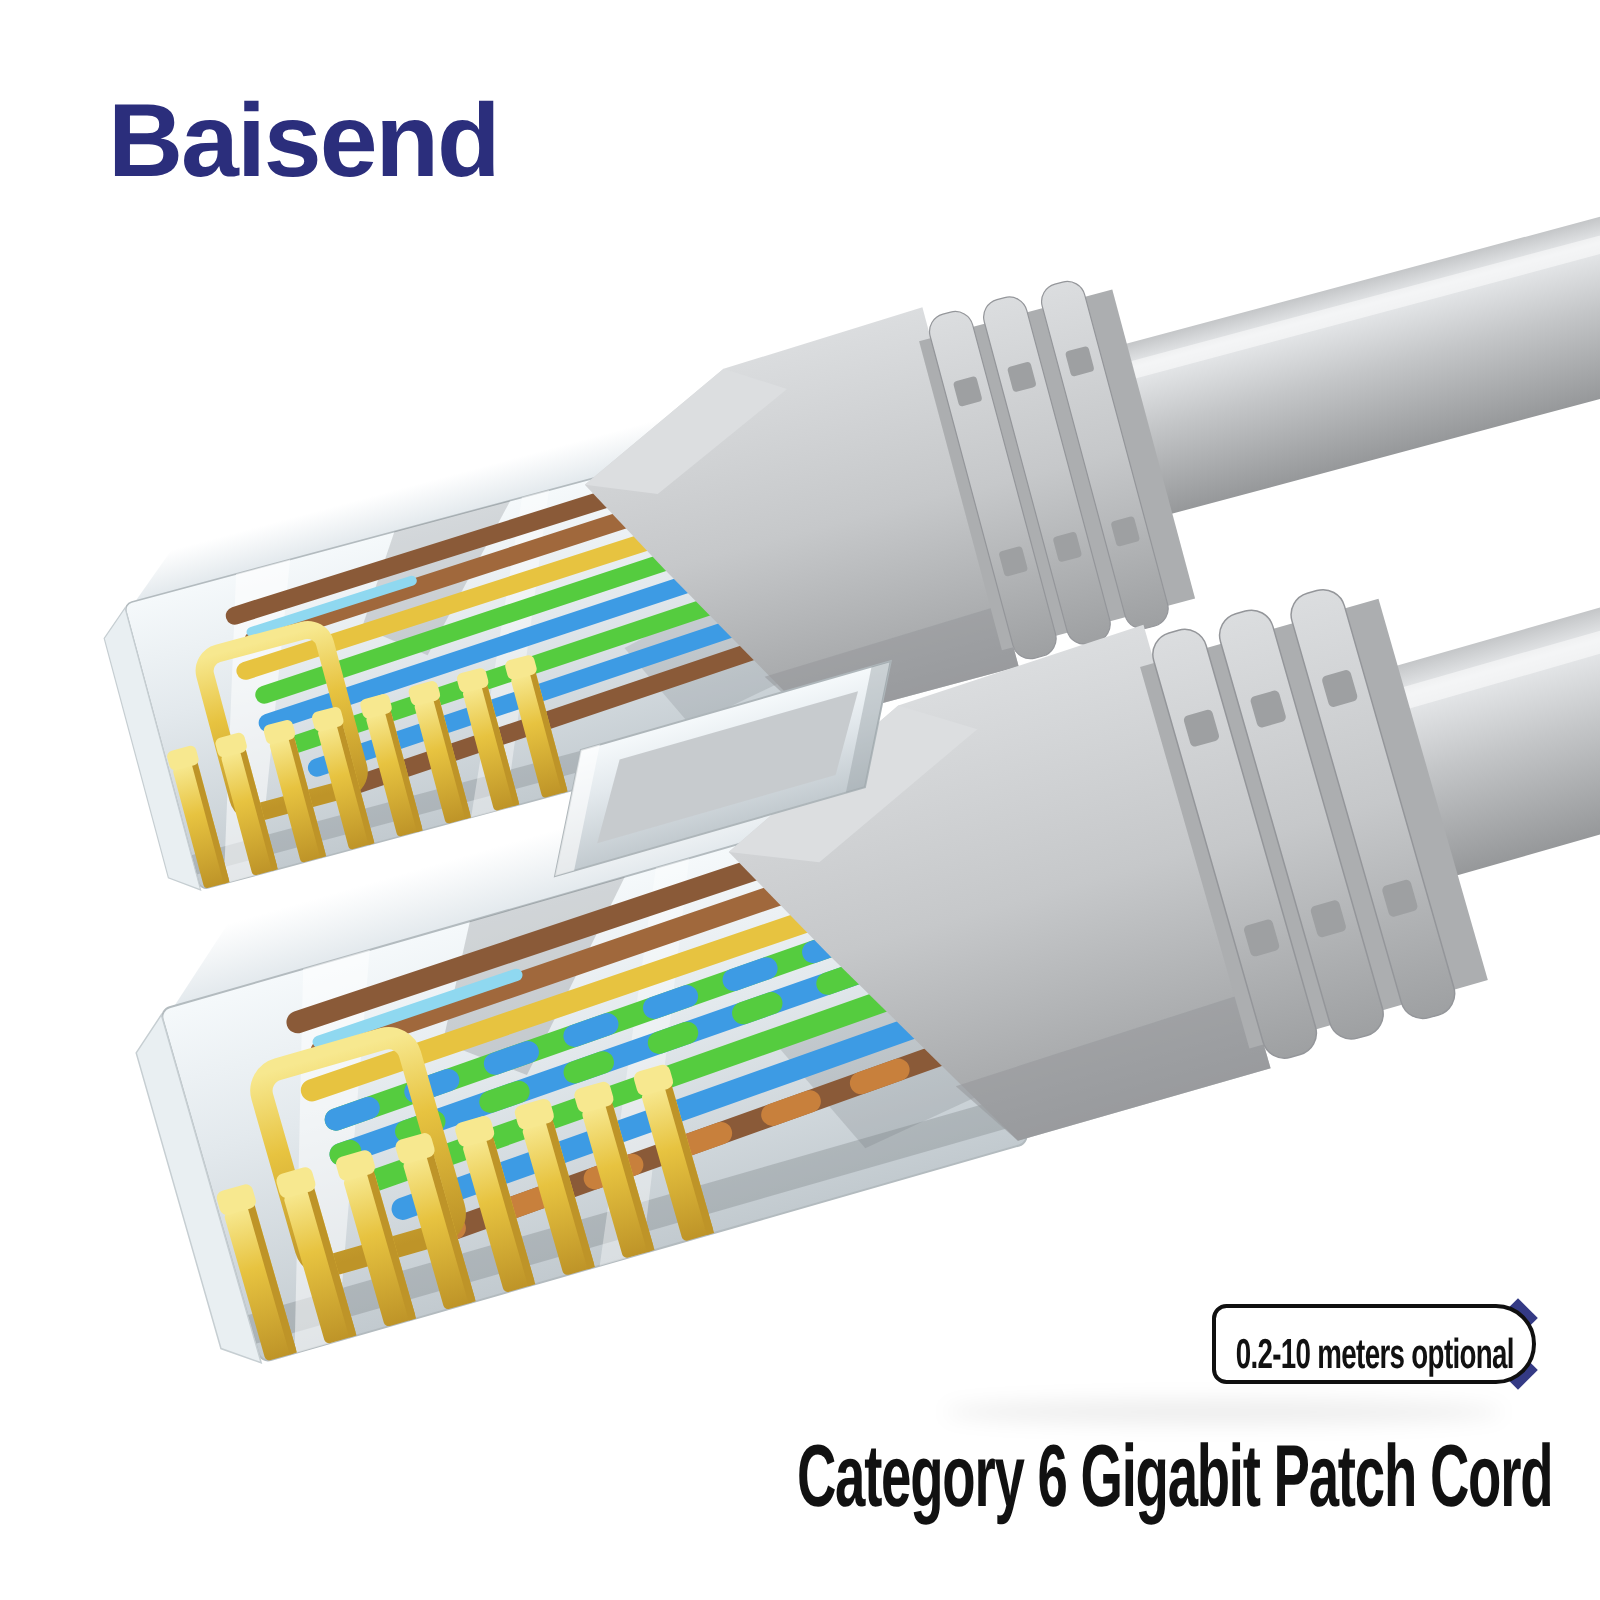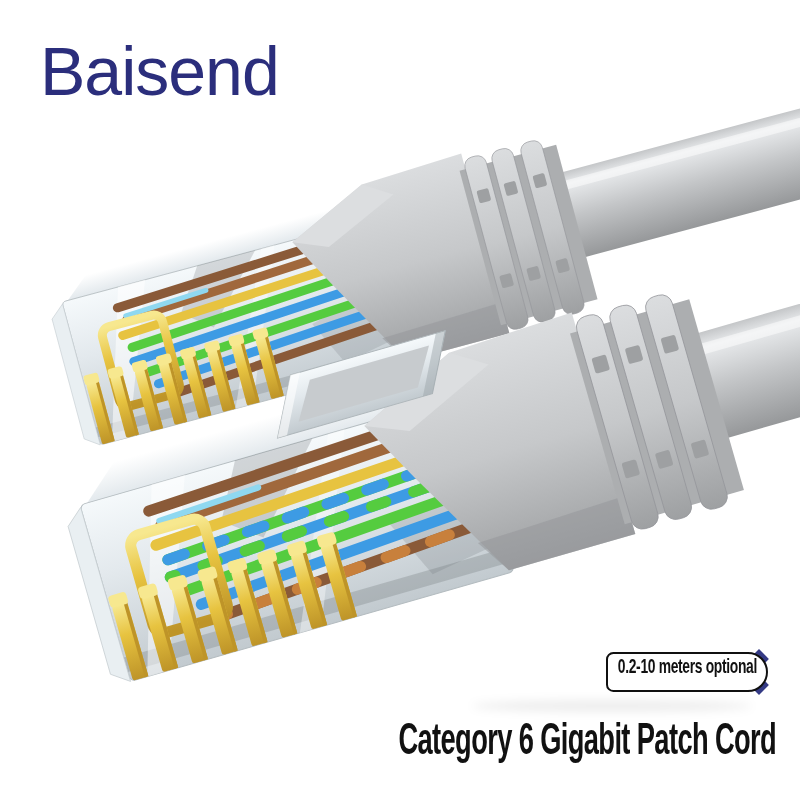--- a/index.html
+++ b/index.html
@@ -1,33 +1,33 @@
 <!DOCTYPE html>
 <html style="--brand-navy: #2B2E7C; --badge-navy: #343A85; --title-black: #111111; --cable-light: #E9EBED; --cable-mid: #C4C6C8; --cable-dark: #96989A; --boot-light: #DBDDDF; --boot-mid: #C6C8CA; --boot-dark: #9EA0A2; --crystal-light: #F5F9FB; --crystal-mid: #E3E9ED; --crystal-dark: #C2CACF; --gold: #E7C340; --gold-light: #F7E88F; --gold-dark: #BE9428; --wire-green: #55CC3F; --wire-blue: #3D9BE4; --wire-brown: #8A5A38; --wire-brown2: #A0683C; --wire-orange: #C8803C; --wire-lightblue: #8FD8F0;"><head>
 <meta charset="utf-8">
 <style>
   html,body{margin:0;padding:0;width:800px;height:800px;background:#fff;}
   .stage{position:relative;width:800px;height:800px;background:#fff;overflow:hidden;
          font-family:"Liberation Sans",sans-serif;}
   svg{position:absolute;left:0;top:0;}
 
   
-  .brand{position:absolute;left:40px;top:40px;font-size:68px;line-height:62px;font-weight:400;
+  .brand{position:absolute;left:54px;top:40px;font-size:52px;line-height:62px;font-weight:700;
          color:var(--brand-navy);letter-spacing:-1px;white-space:nowrap;}
   .title{position:absolute;right:24px;top:714px;font-size:44px;line-height:50px;font-weight:700;
          color:var(--title-black);white-space:nowrap;transform:scaleX(0.62);
          transform-origin:100% 50%;letter-spacing:-1px;}
 
   
   .pill{position:absolute;left:458px;top:652px;width:310px;height:40px;}
   .pill-shadow{position:absolute;left:472px;top:700px;width:280px;height:12px;
          background:rgba(0,0,0,0.07);border-radius:50%;filter:blur(5px);}
   .pill-white{position:absolute;left:148px;top:0;width:162px;height:40px;box-sizing:border-box;
          background:#fff;border:2.5px solid #101010;border-radius:8px 22px 22px 8px;z-index:1;
-         display:flex;align-items:flex-start;justify-content:center;overflow:visible;}
+         display:flex;align-items:flex-end;justify-content:center;overflow:visible;}
   .pill-white .txt{font-size:21px;font-weight:700;color:var(--title-black);white-space:nowrap;
          transform:scaleX(0.66);letter-spacing:-0.5px;}
   .pill-navy{position:absolute;left:0;top:0;width:162px;height:40px;background:var(--badge-navy);
          border-radius:20px 0 0 20px;z-index:2;display:flex;align-items:center;justify-content:center;
          padding-right:10px;box-sizing:border-box;
          clip-path:polygon(0 0,calc(100% - 13px) 0,100% 50%,calc(100% - 13px) 100%,0 100%);}
   .pill-navy .txt{font-size:15px;font-weight:700;color:#fff;white-space:nowrap;
          transform:scaleX(0.62);letter-spacing:-0.2px;}
   .tail{position:absolute;width:14px;height:14px;background:var(--badge-navy);z-index:0;
          transform:rotate(45deg);}

